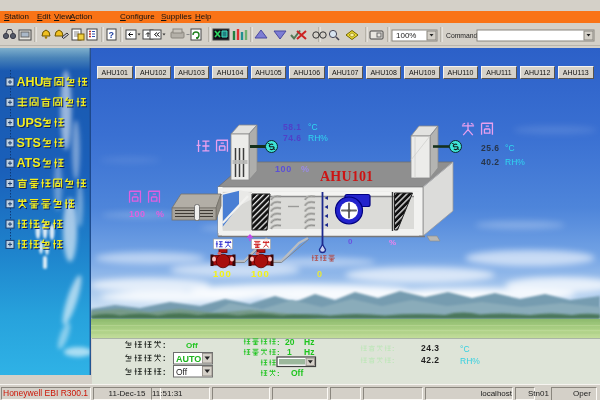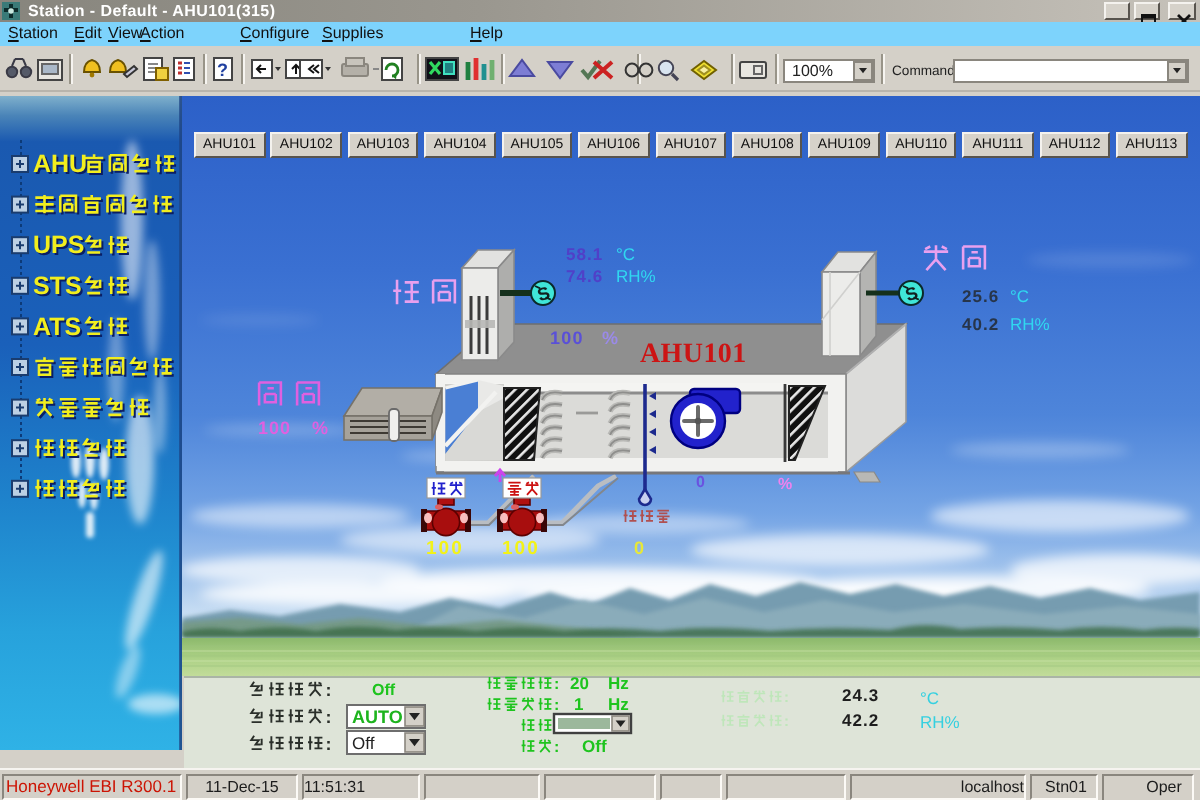--- a/index.html
+++ b/index.html
@@ -3,47 +3,28 @@
 html,body{margin:0;padding:0;}
 #scr{position:relative;width:600px;height:400px;background:#d4d0c8;overflow:hidden;
  font-family:"Liberation Sans",sans-serif;}
 .abs{position:absolute;}
 .btn3{background:#d6d2ca;border-top:1px solid #f4f2ee;border-left:1px solid #f4f2ee;
  border-right:1px solid #58544e;border-bottom:1px solid #58544e;box-sizing:border-box;}
 .cell{position:absolute;box-sizing:border-box;border:1px solid;border-color:#8a867e #fcfaf6 #fcfaf6 #8a867e;
  font-size:8px;color:#1c1c1c;line-height:11px;padding-left:6px;}
 </style></head><body>
 <div id="scr">
-    <div class="abs" style="left:0;top:0;width:600px;height:11px;
-background:linear-gradient(90deg,#87857d 0%,#9a978f 40%,#c6c2ba 100%);">
-<svg class="abs" style="left:1px;top:1px" width="10" height="9">
-<rect x="0" y="0" width="9" height="9" fill="#3a7a78"></rect>
-        <path d="M1,4 h7 M4.5,1 v7" stroke="#0b2b2b" stroke-width="2"></path>
-<circle cx="4.5" cy="4.5" r="1.4" fill="#c8e8e0"></circle>
-      </svg>
-<div class="abs" style="left:14px;top:1px;font-size:8px;font-weight:bold;color:#ffffff;letter-spacing:0.2px;">Station - Default - AHU101(315)</div>
-<div class="abs btn3" style="left:552px;top:1px;width:13px;height:9px;"><svg width="13" height="9">
-          <path d="M3,7 h6" stroke="#111" stroke-width="1.6"></path>
-        </svg></div>
-<div class="abs btn3" style="left:567px;top:1px;width:13px;height:9px;"><svg width="13" height="9">
-          <rect x="3" y="1.5" width="6.5" height="5.5" fill="none" stroke="#111"></rect>
-          <path d="M3,2.5 h6.5" stroke="#111" stroke-width="1.4"></path>
-        </svg></div>
-<div class="abs btn3" style="left:584px;top:1px;width:14px;height:9px;"><svg width="14" height="9">
-          <path d="M4,1.5 L10,7.5 M10,1.5 L4,7.5" stroke="#111" stroke-width="1.4"></path>
-        </svg></div>
-</div>
-    <div class="abs" style="left:0;top:11px;width:600px;height:12px;background:#7dd3fc;">
+    <div class="abs" style="left:0;top:11px;width:600px;height:12px;background:#f97316;">
       <div class="abs" style="left:4px;top:1px;font-size:8px;color:#111;"><span style="text-decoration:underline;">S</span>tation</div>
       <div class="abs" style="left:37px;top:1px;font-size:8px;color:#111;"><span style="text-decoration:underline;">E</span>dit</div>
       <div class="abs" style="left:54px;top:1px;font-size:8px;color:#111;"><span style="text-decoration:underline;">V</span>iew</div>
       <div class="abs" style="left:70px;top:1px;font-size:8px;color:#111;"><span style="text-decoration:underline;">A</span>ction</div>
       <div class="abs" style="left:120px;top:1px;font-size:8px;color:#111;"><span style="text-decoration:underline;">C</span>onfigure</div>
       <div class="abs" style="left:161px;top:1px;font-size:8px;color:#111;"><span style="text-decoration:underline;">S</span>upplies</div>
-      <div class="abs" style="left:195px;top:1px;font-size:8px;color:#111;margin-left:40px;"><span style="text-decoration:underline;">H</span>elp</div>
+      <div class="abs" style="left:195px;top:1px;font-size:8px;color:#111;"><span style="text-decoration:underline;">H</span>elp</div>
     </div>
     <div class="abs" style="left:0;top:23px;width:600px;height:23px;background:#d4d0c8;border-bottom:1px solid #b8b4ac;box-sizing:border-box;">
       <svg class="abs" style="left:0;top:0" width="600" height="22" viewBox="0 0 600 22">
         <g stroke="#3a3a46" fill="none">
           <circle cx="6" cy="13" r="2.6" fill="#555a68"></circle>
           <circle cx="13" cy="13" r="2.6" fill="#555a68"></circle>
           <path d="M6,10 L7.5,6.5 M13,10 L11.5,6.5 M7.5,6.5 H11.5"></path>
         </g>
         <rect x="19" y="7" width="12" height="10" fill="#e8e6e0" stroke="#444"></rect>
         <rect x="21" y="9" width="8" height="5" fill="#aab8c8" stroke="#666"></rect>
@@ -774,23 +755,23 @@
         <path d="M2.2,1.2 V8.8 M1,4.6 H3.5 M4.6,2 H9 M4.6,5 H9 M4.6,8 H9 M6.8,2 V8" fill="none" stroke="#bfe6ba" stroke-width="1.13"></path>
       </g>
       <text x="392" y="363.1" font-size="7.5" font-weight="bold" fill="#bfe6ba">:</text>
       <text x="421" y="350.5" font-size="8.5" font-weight="bold" fill="#1e1e1e" letter-spacing="0.5">24.3</text>
       <text x="421" y="363" font-size="8.5" font-weight="bold" fill="#1e1e1e" letter-spacing="0.5">42.2</text>
       <text x="460" y="352" font-size="8.5" fill="#35d0e0">°C</text>
       <text x="460" y="364" font-size="8.5" fill="#35d0e0">RH%</text>
     </svg>
     <div class="abs" style="left:0;top:384px;width:600px;height:16px;background:#d4d0c8;border-top:1px solid #f6f4f0;box-sizing:border-box;">
       <div class="cell" style="left:1px;top:2px;width:90px;height:13px;"></div>
-      <div class="cell" style="left:93px;top:2px;width:56px;height:13px;text-align:center;padding-left:0;">11-Dec-15</div>
+      <div class="cell" style="left:93px;top:2px;width:68px;height:13px;text-align:center;padding-left:0;">11-Dec-15</div>
       <div class="cell" style="left:151px;top:2px;width:59px;height:13px;padding-left:0;">11:51:31</div>
       <div class="cell" style="left:212px;top:2px;width:58px;height:13px;"></div>
       <div class="cell" style="left:272px;top:2px;width:56px;height:13px;"></div>
       <div class="cell" style="left:330px;top:2px;width:31px;height:13px;"></div>
       <div class="cell" style="left:363px;top:2px;width:60px;height:13px;"></div>
       <div class="cell" style="left:425px;top:2px;width:88px;height:13px;text-align:right;padding-left:0;">localhost</div>
-      <div class="cell" style="left:515px;top:2px;width:34px;height:13px;text-align:center;padding-left:2px;">Stn01</div>
+      <div class="cell" style="left:515px;top:2px;width:20px;height:13px;text-align:center;padding-left:12px;">Stn01</div>
       <div class="cell" style="left:551px;top:2px;width:46px;height:28px;text-align:center;padding-left:16px;">Oper</div>
       <div class="abs" style="left:3px;top:3px;font-size:8.5px;font-weight:normal;color:#cc1404;">Honeywell EBI R300.1</div>
     </div>
   </div>
 </body></html>

